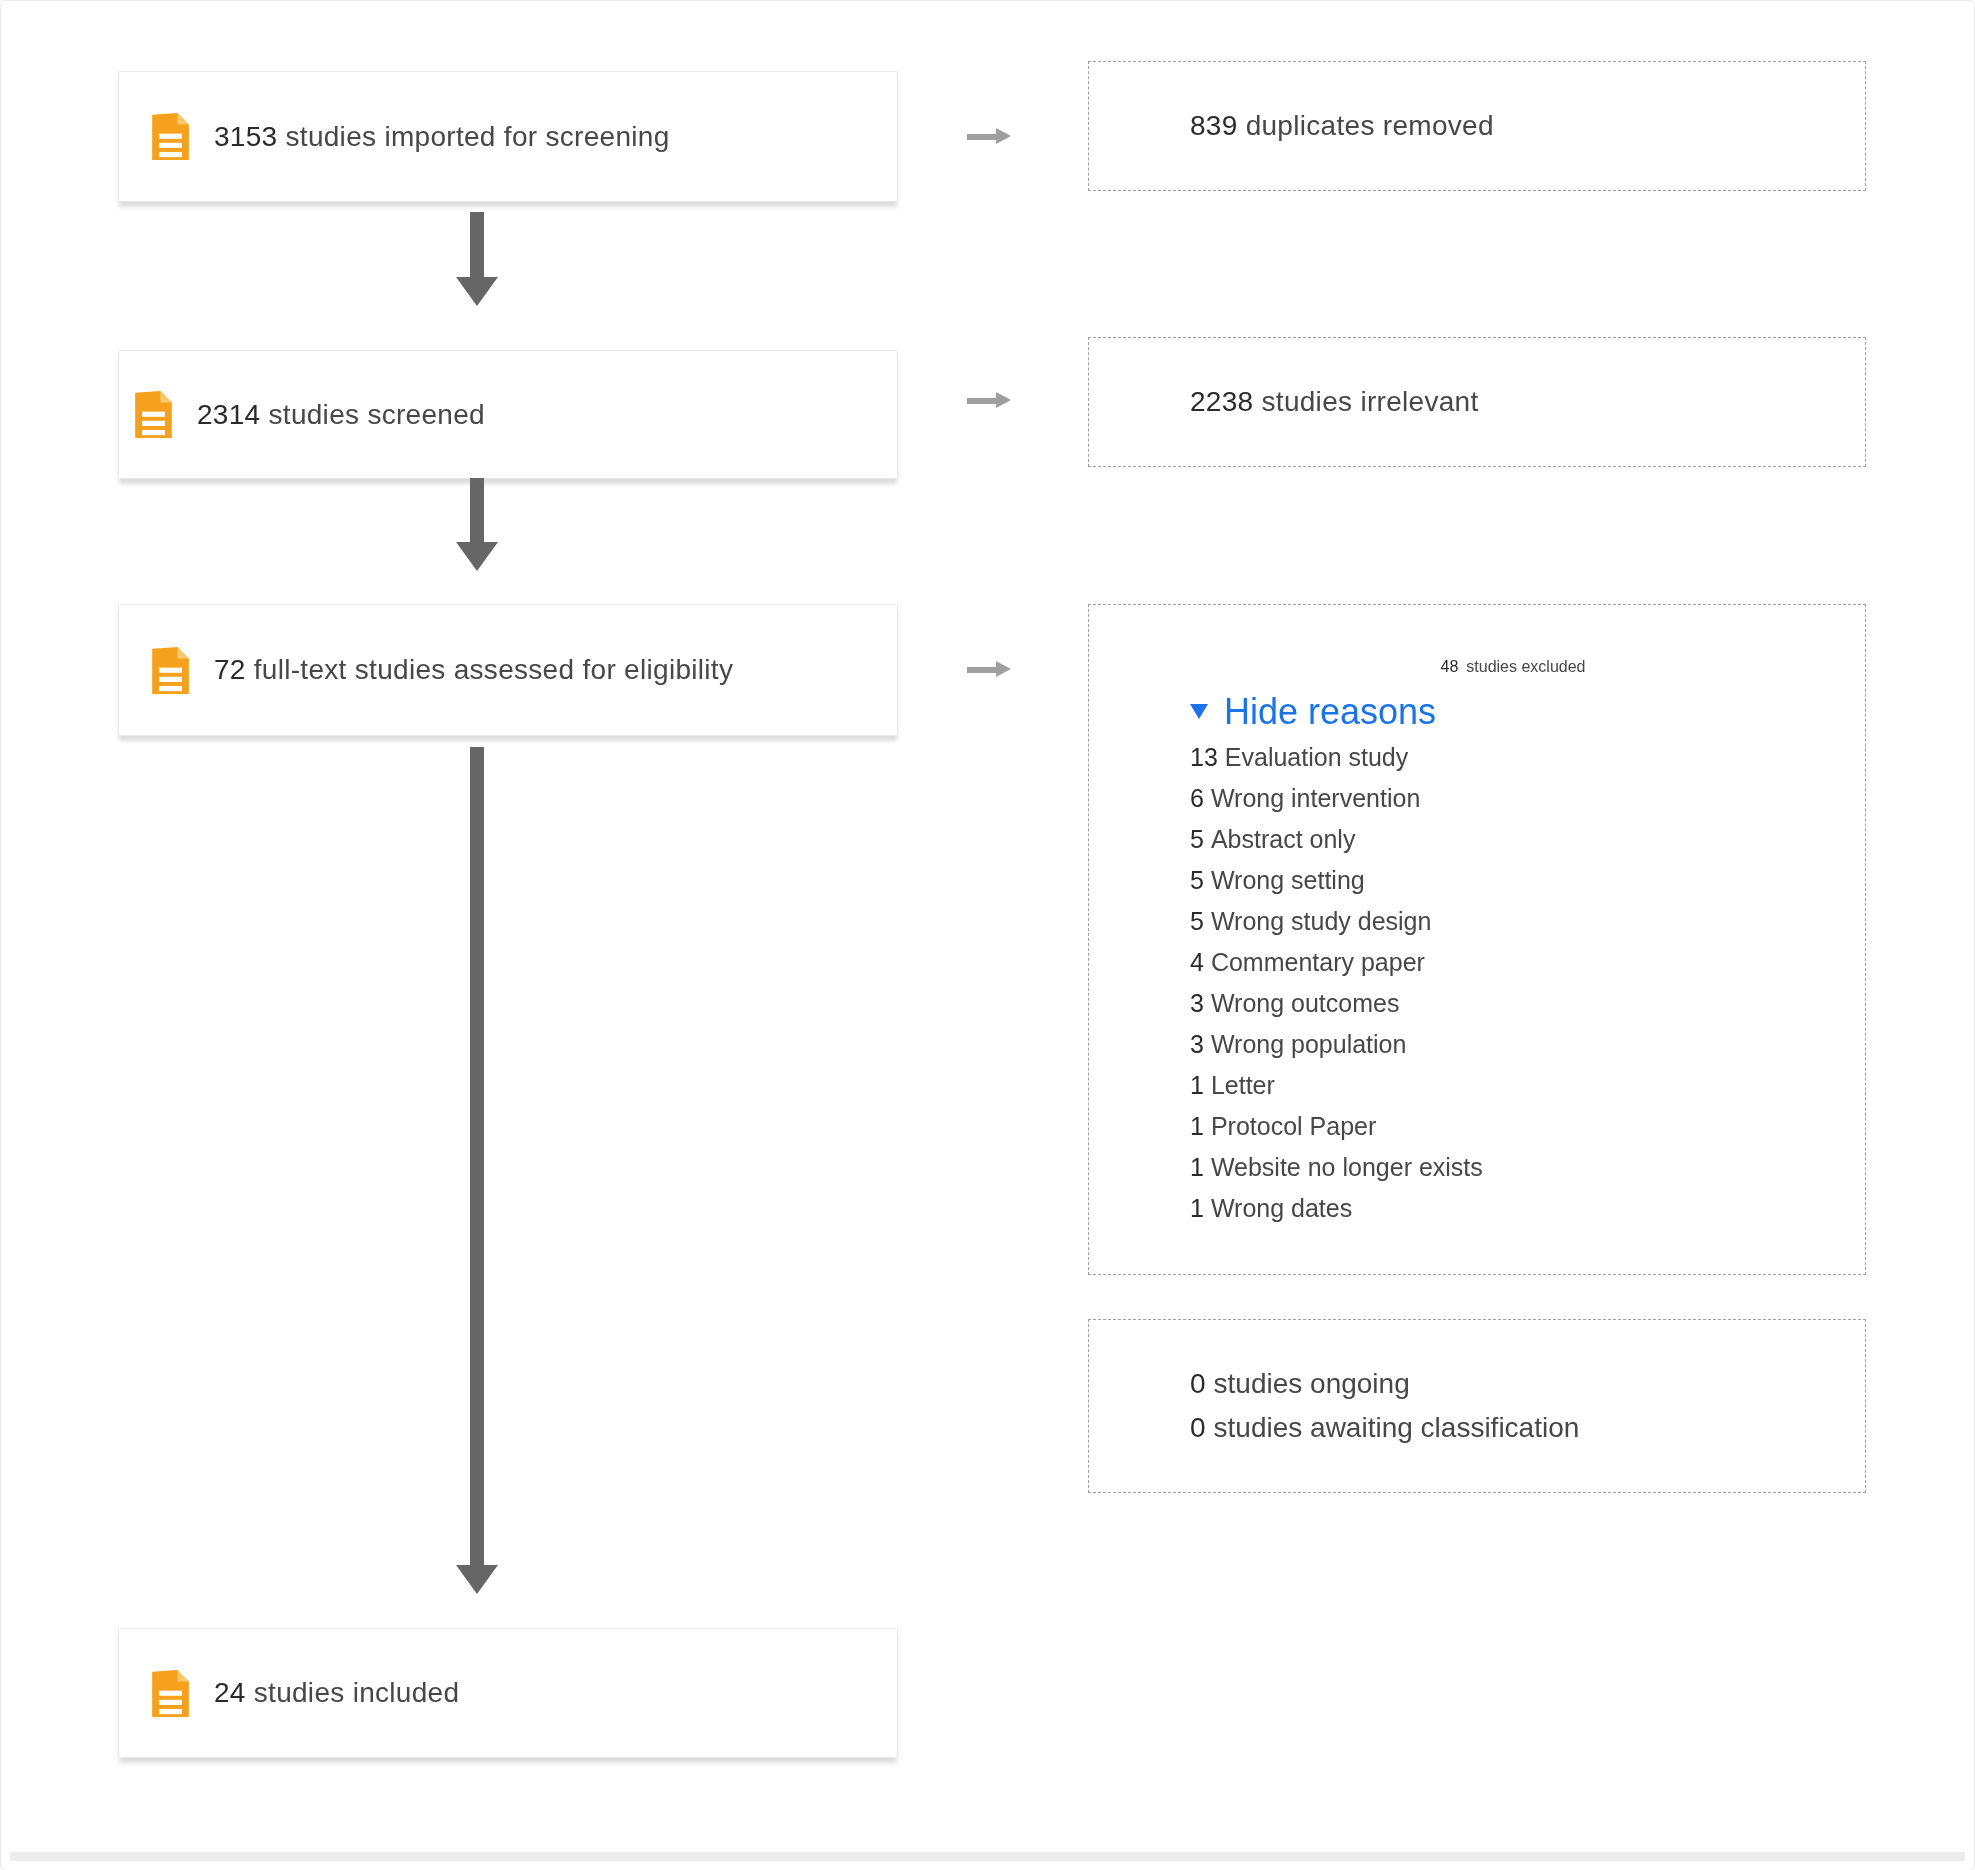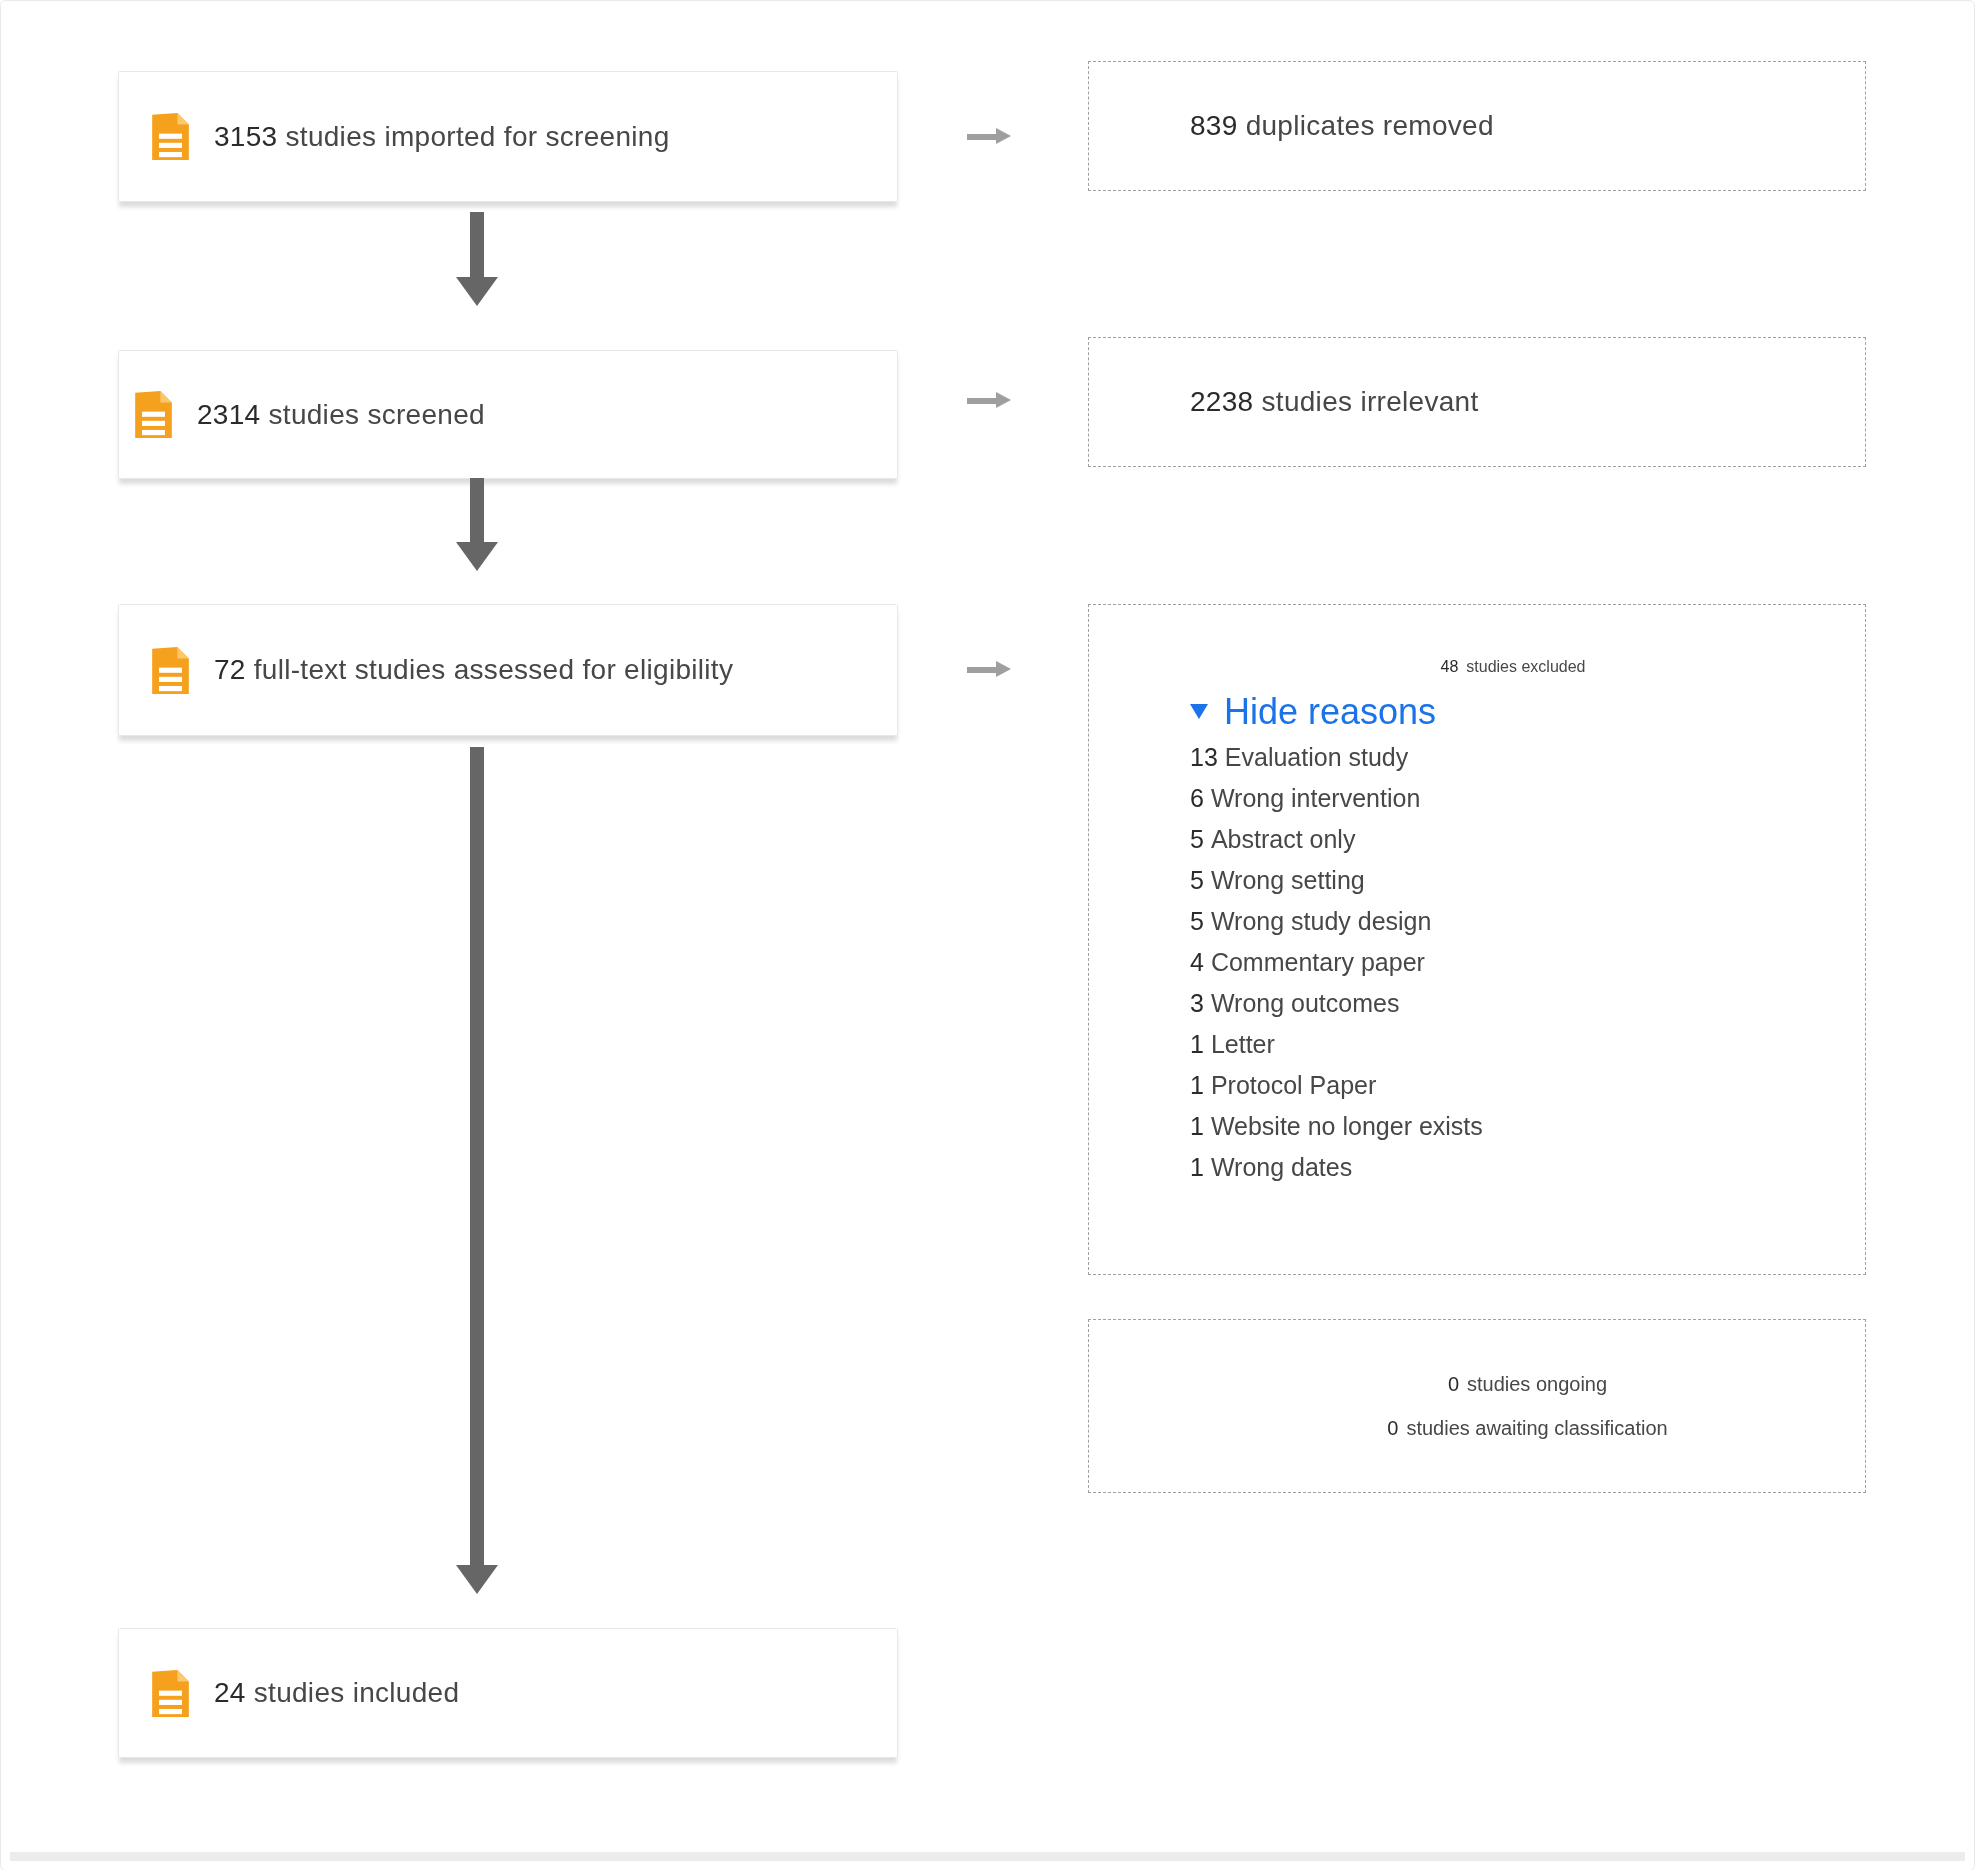--- a/index.html
+++ b/index.html
@@ -44,21 +44,21 @@
     left: 1087px; width: 778px;
     background: #ffffff;
     border: 1.2px dashed #a0a0a0;
     box-sizing: border-box;
   }
   .dashed-1 { top: 60px; height: 130px; display: flex; align-items: center; padding-left: 101px; }
   .dashed-2 { top: 336px; height: 130px; display: flex; align-items: center; padding-left: 101px; }
   .dashed-3 { top: 603px; height: 671px; padding: 46px 29px 0 101px; }
   .dashed-4 { top: 1318px; height: 174px; display: flex; flex-direction: column;
               justify-content: center; padding-left: 101px; gap: 0; }
-  .dashed-4 .status-line { font-size: 20px; color: #474747; line-height: 44px; white-space: nowrap; text-align: center; }
+  .dashed-4 .status-line { font-size: 28px; color: #474747; line-height: 44px; white-space: nowrap; }
   .excluded-line { font-size: 16px; color: #474747; line-height: 32px; margin-bottom: 12.7px; white-space: nowrap; text-align: center; }
   .hide-reasons {
     display: flex; align-items: center; gap: 16px;
     font-size: 36px; color: #1a73e8; line-height: 32px;
     margin-bottom: 9.2px; cursor: pointer; width: max-content;
   }
   .tri-down {
     width: 0; height: 0;
     border-left: 9.8px solid transparent;
     border-right: 9.8px solid transparent;
@@ -154,20 +154,21 @@
       <span>Hide reasons</span>
     </div>
     <div>
       <div class="reason-row"><span class="num">13</span><span>Evaluation study</span></div>
       <div class="reason-row"><span class="num">6</span><span>Wrong intervention</span></div>
       <div class="reason-row"><span class="num">5</span><span>Abstract only</span></div>
       <div class="reason-row"><span class="num">5</span><span>Wrong setting</span></div>
       <div class="reason-row"><span class="num">5</span><span>Wrong study design</span></div>
       <div class="reason-row"><span class="num">4</span><span>Commentary paper</span></div>
       <div class="reason-row"><span class="num">3</span><span>Wrong outcomes</span></div>
+      <div class="reason-row"><span class="num">3</span><span>Wrong population</span></div>
       <div class="reason-row"><span class="num">1</span><span>Letter</span></div>
       <div class="reason-row"><span class="num">1</span><span>Protocol Paper</span></div>
       <div class="reason-row"><span class="num">1</span><span>Website no longer exists</span></div>
       <div class="reason-row"><span class="num">1</span><span>Wrong dates</span></div>
     </div>
   </div>
 
   <div class="dashed dashed-4">
     <div class="status-line"><span class="num">0</span><span>studies ongoing</span></div>
     <div class="status-line"><span class="num">0</span><span>studies awaiting classification</span></div>

